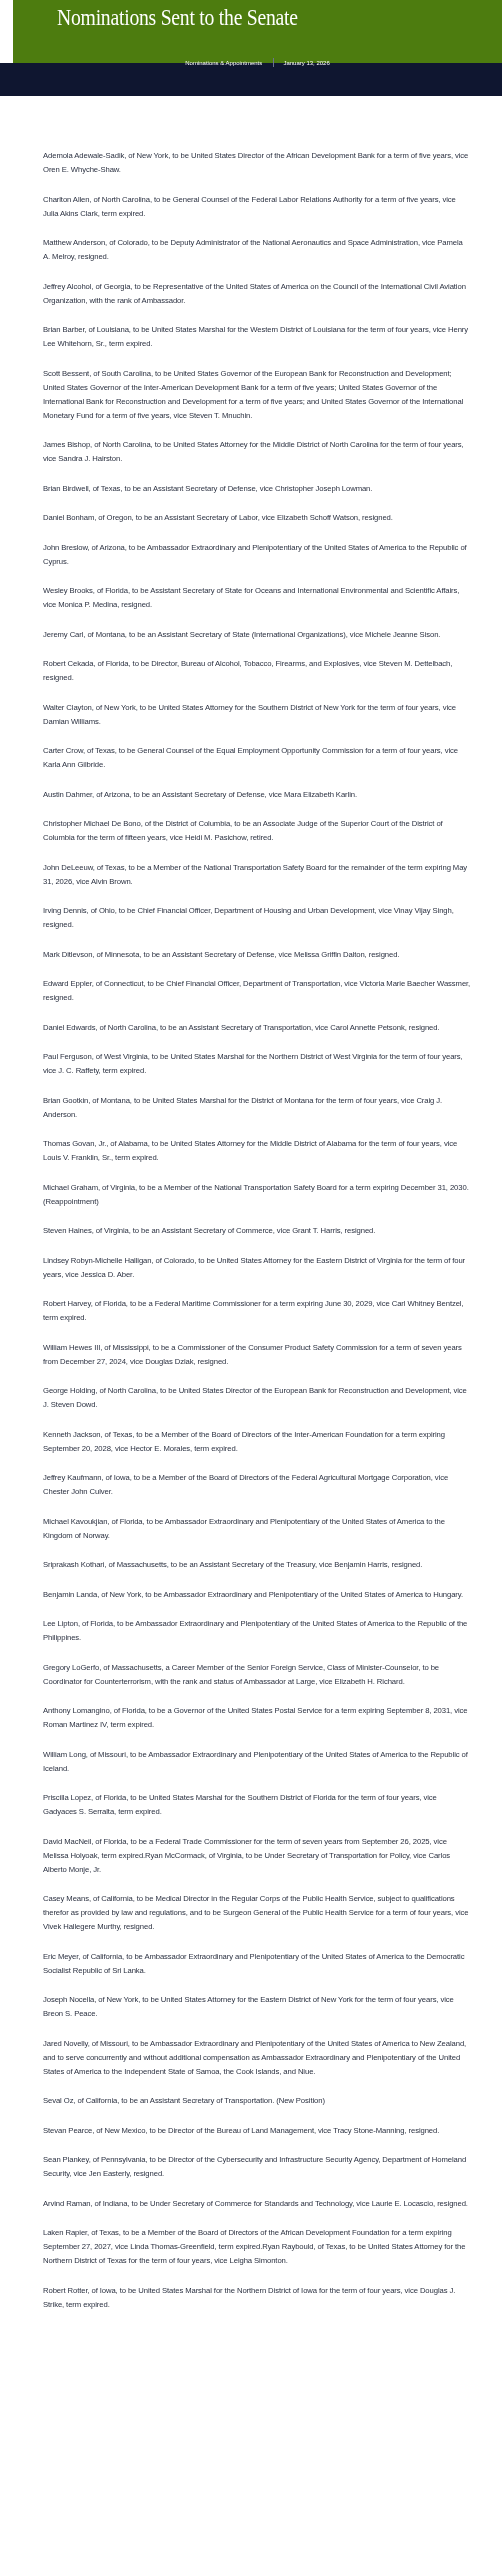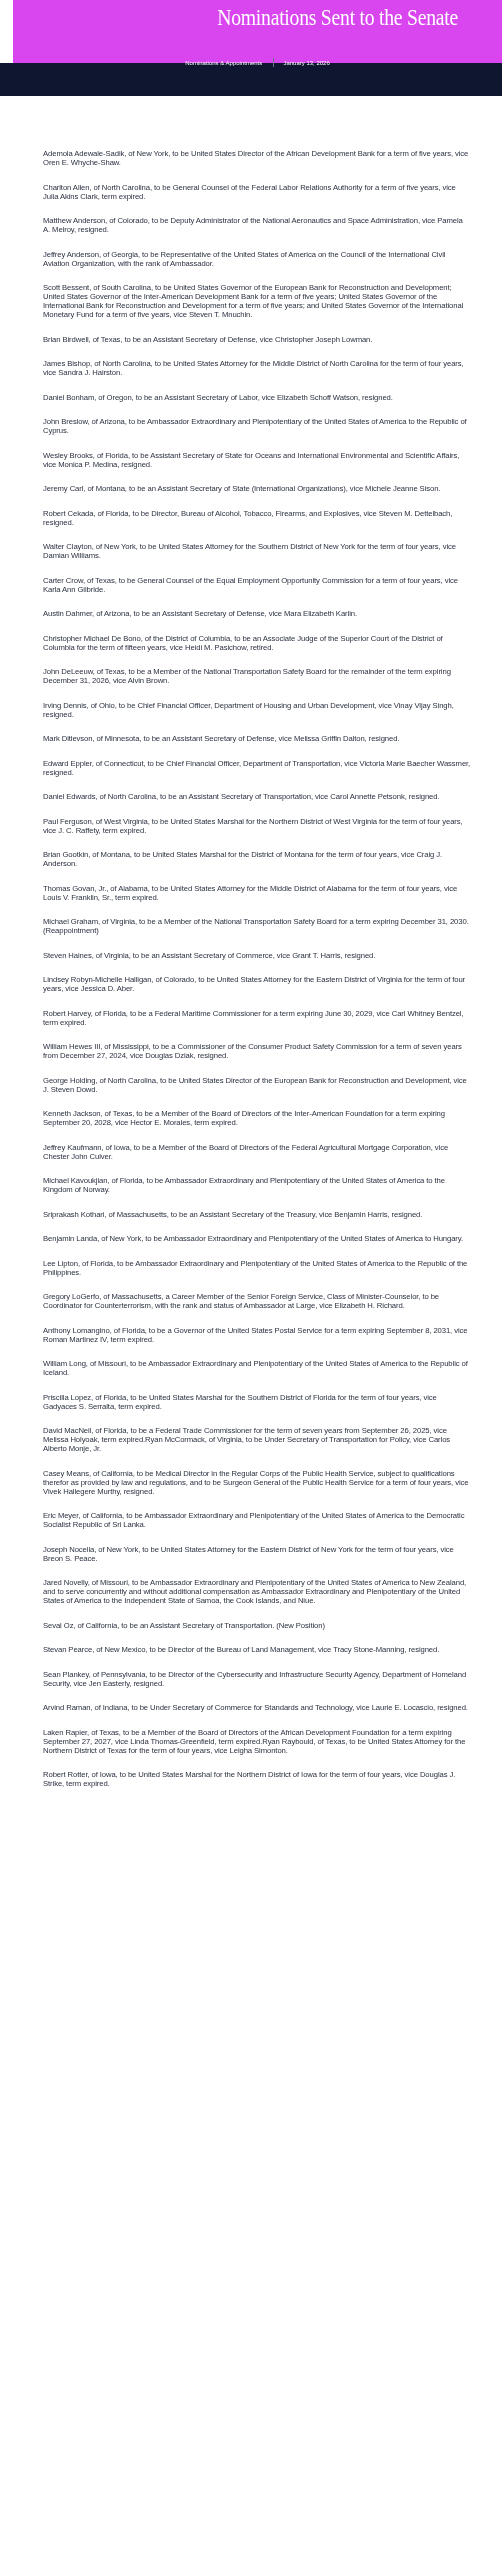--- a/index.html
+++ b/index.html
@@ -1,21 +1,21 @@
 <!DOCTYPE html>
 <html style="font-size:8.2px"><head>
 <meta charset="utf-8">
 <style>
   html, body { margin: 0; padding: 0; }
   body { width: 502px; background: #ffffff; font-family: "Liberation Sans", sans-serif; }
   .hero {
-    background: #d946ef;
+    background: #4d7c0f;
     height: 63px;
     position: relative;
-    text-align: right;
+    text-align: left;
     margin-left: 13px;
   }
   .hero h1 {
     margin: 0;
     position: absolute;
     top: 4.1px; left: 0; right: 0;
     font-family: "Liberation Serif", serif;
     font-weight: normal;
     color: #ffffff;
     font-size: 24px;
@@ -32,55 +32,56 @@
   .meta .divider { width: 0.5px; height: 9.3px; background: #6b7390; margin: 0 10.3px; }
   .hero-bottom { background: #0f1630; height: 33px; }
   .content {
     padding: 53px 0 20.6px 43px;
     width: 428px;
   }
   .content p {
     margin: 0 0 15.5px 0;
     color: #2b3141;
     font-size: 7.7px;
-    line-height: 9px;
+    line-height: 14px;
     letter-spacing: -0.1px;
   }
 </style>
 </head>
 <body>
 
 <header class="hero">
   <h1>Nominations Sent to the Senate</h1>
   <div class="meta">
     <span>Nominations &amp; Appointments</span>
     <span class="divider"></span>
     <span>January 13, 2026</span>
   </div>
 </header>
 <div class="hero-bottom"></div>
 
 <main class="content" id="nom-list">
     <p>Ademola Adewale-Sadik, of New York, to be United States Director of the African Development Bank for a term of five years, vice Oren E. Whyche-Shaw.</p>
     <p>Charlton Allen, of North Carolina, to be General Counsel of the Federal Labor Relations Authority for a term of five years, vice Julia Akins Clark, term expired.</p>
     <p>Matthew Anderson, of Colorado, to be Deputy Administrator of the National Aeronautics and Space Administration, vice Pamela A. Melroy, resigned.</p>
-    <p>Jeffrey Anderson, of Georgia, to be Representative of the United States of America on the Council of the International Civil Aviation Organization, with the rank of Ambassador.</p>
+    <p>Jeffrey Alcohol, of Georgia, to be Representative of the United States of America on the Council of the International Civil Aviation Organization, with the rank of Ambassador.</p>
+    <p>Brian Barber, of Louisiana, to be United States Marshal for the Western District of Louisiana for the term of four years, vice Henry Lee Whitehorn, Sr., term expired.</p>
     <p>Scott Bessent, of South Carolina, to be United States Governor of the European Bank for Reconstruction and Development; United States Governor of the Inter-American Development Bank for a term of five years; United States Governor of the International Bank for Reconstruction and Development for a term of five years; and United States Governor of the International Monetary Fund for a term of five years, vice Steven T. Mnuchin.</p>
+    <p>James Bishop, of North Carolina, to be United States Attorney for the Middle District of North Carolina for the term of four years, vice Sandra J. Hairston.</p>
     <p>Brian Birdwell, of Texas, to be an Assistant Secretary of Defense, vice Christopher Joseph Lowman.</p>
-    <p>James Bishop, of North Carolina, to be United States Attorney for the Middle District of North Carolina for the term of four years, vice Sandra J. Hairston.</p>
     <p>Daniel Bonham, of Oregon, to be an Assistant Secretary of Labor, vice Elizabeth Schoff Watson, resigned.</p>
     <p>John Breslow, of Arizona, to be Ambassador Extraordinary and Plenipotentiary of the United States of America to the Republic of Cyprus.</p>
     <p>Wesley Brooks, of Florida, to be Assistant Secretary of State for Oceans and International Environmental and Scientific Affairs, vice Monica P. Medina, resigned.</p>
     <p>Jeremy Carl, of Montana, to be an Assistant Secretary of State (International Organizations), vice Michele Jeanne Sison.</p>
     <p>Robert Cekada, of Florida, to be Director, Bureau of Alcohol, Tobacco, Firearms, and Explosives, vice Steven M. Dettelbach, resigned.</p>
     <p>Walter Clayton, of New York, to be United States Attorney for the Southern District of New York for the term of four years, vice Damian Williams.</p>
     <p>Carter Crow, of Texas, to be General Counsel of the Equal Employment Opportunity Commission for a term of four years, vice Karla Ann Gilbride.</p>
     <p>Austin Dahmer, of Arizona, to be an Assistant Secretary of Defense, vice Mara Elizabeth Karlin.</p>
     <p>Christopher Michael De Bono, of the District of Columbia, to be an Associate Judge of the Superior Court of the District of Columbia for the term of fifteen years, vice Heidi M. Pasichow, retired.</p>
-    <p>John DeLeeuw, of Texas, to be a Member of the National Transportation Safety Board for the remainder of the term expiring December 31, 2026, vice Alvin Brown.</p>
+    <p>John DeLeeuw, of Texas, to be a Member of the National Transportation Safety Board for the remainder of the term expiring May 31, 2026, vice Alvin Brown.</p>
     <p>Irving Dennis, of Ohio, to be Chief Financial Officer, Department of Housing and Urban Development, vice Vinay Vijay Singh, resigned.</p>
     <p>Mark Ditlevson, of Minnesota, to be an Assistant Secretary of Defense, vice Melissa Griffin Dalton, resigned.</p>
     <p>Edward Eppler, of Connecticut, to be Chief Financial Officer, Department of Transportation, vice Victoria Marie Baecher Wassmer, resigned.</p>
     <p>Daniel Edwards, of North Carolina, to be an Assistant Secretary of Transportation, vice Carol Annette Petsonk, resigned.</p>
     <p>Paul Ferguson, of West Virginia, to be United States Marshal for the Northern District of West Virginia for the term of four years, vice J. C. Raffety, term expired.</p>
     <p>Brian Gootkin, of Montana, to be United States Marshal for the District of Montana for the term of four years, vice Craig J. Anderson.</p>
     <p>Thomas Govan, Jr., of Alabama, to be United States Attorney for the Middle District of Alabama for the term of four years, vice Louis V. Franklin, Sr., term expired.</p>
     <p>Michael Graham, of Virginia, to be a Member of the National Transportation Safety Board for a term expiring December 31, 2030.  (Reappointment)</p>
     <p>Steven Haines, of Virginia, to be an Assistant Secretary of Commerce, vice Grant T. Harris, resigned.</p>
     <p>Lindsey Robyn-Michelle Halligan, of Colorado, to be United States Attorney for the Eastern District of Virginia for the term of four years, vice Jessica D. Aber.</p>

